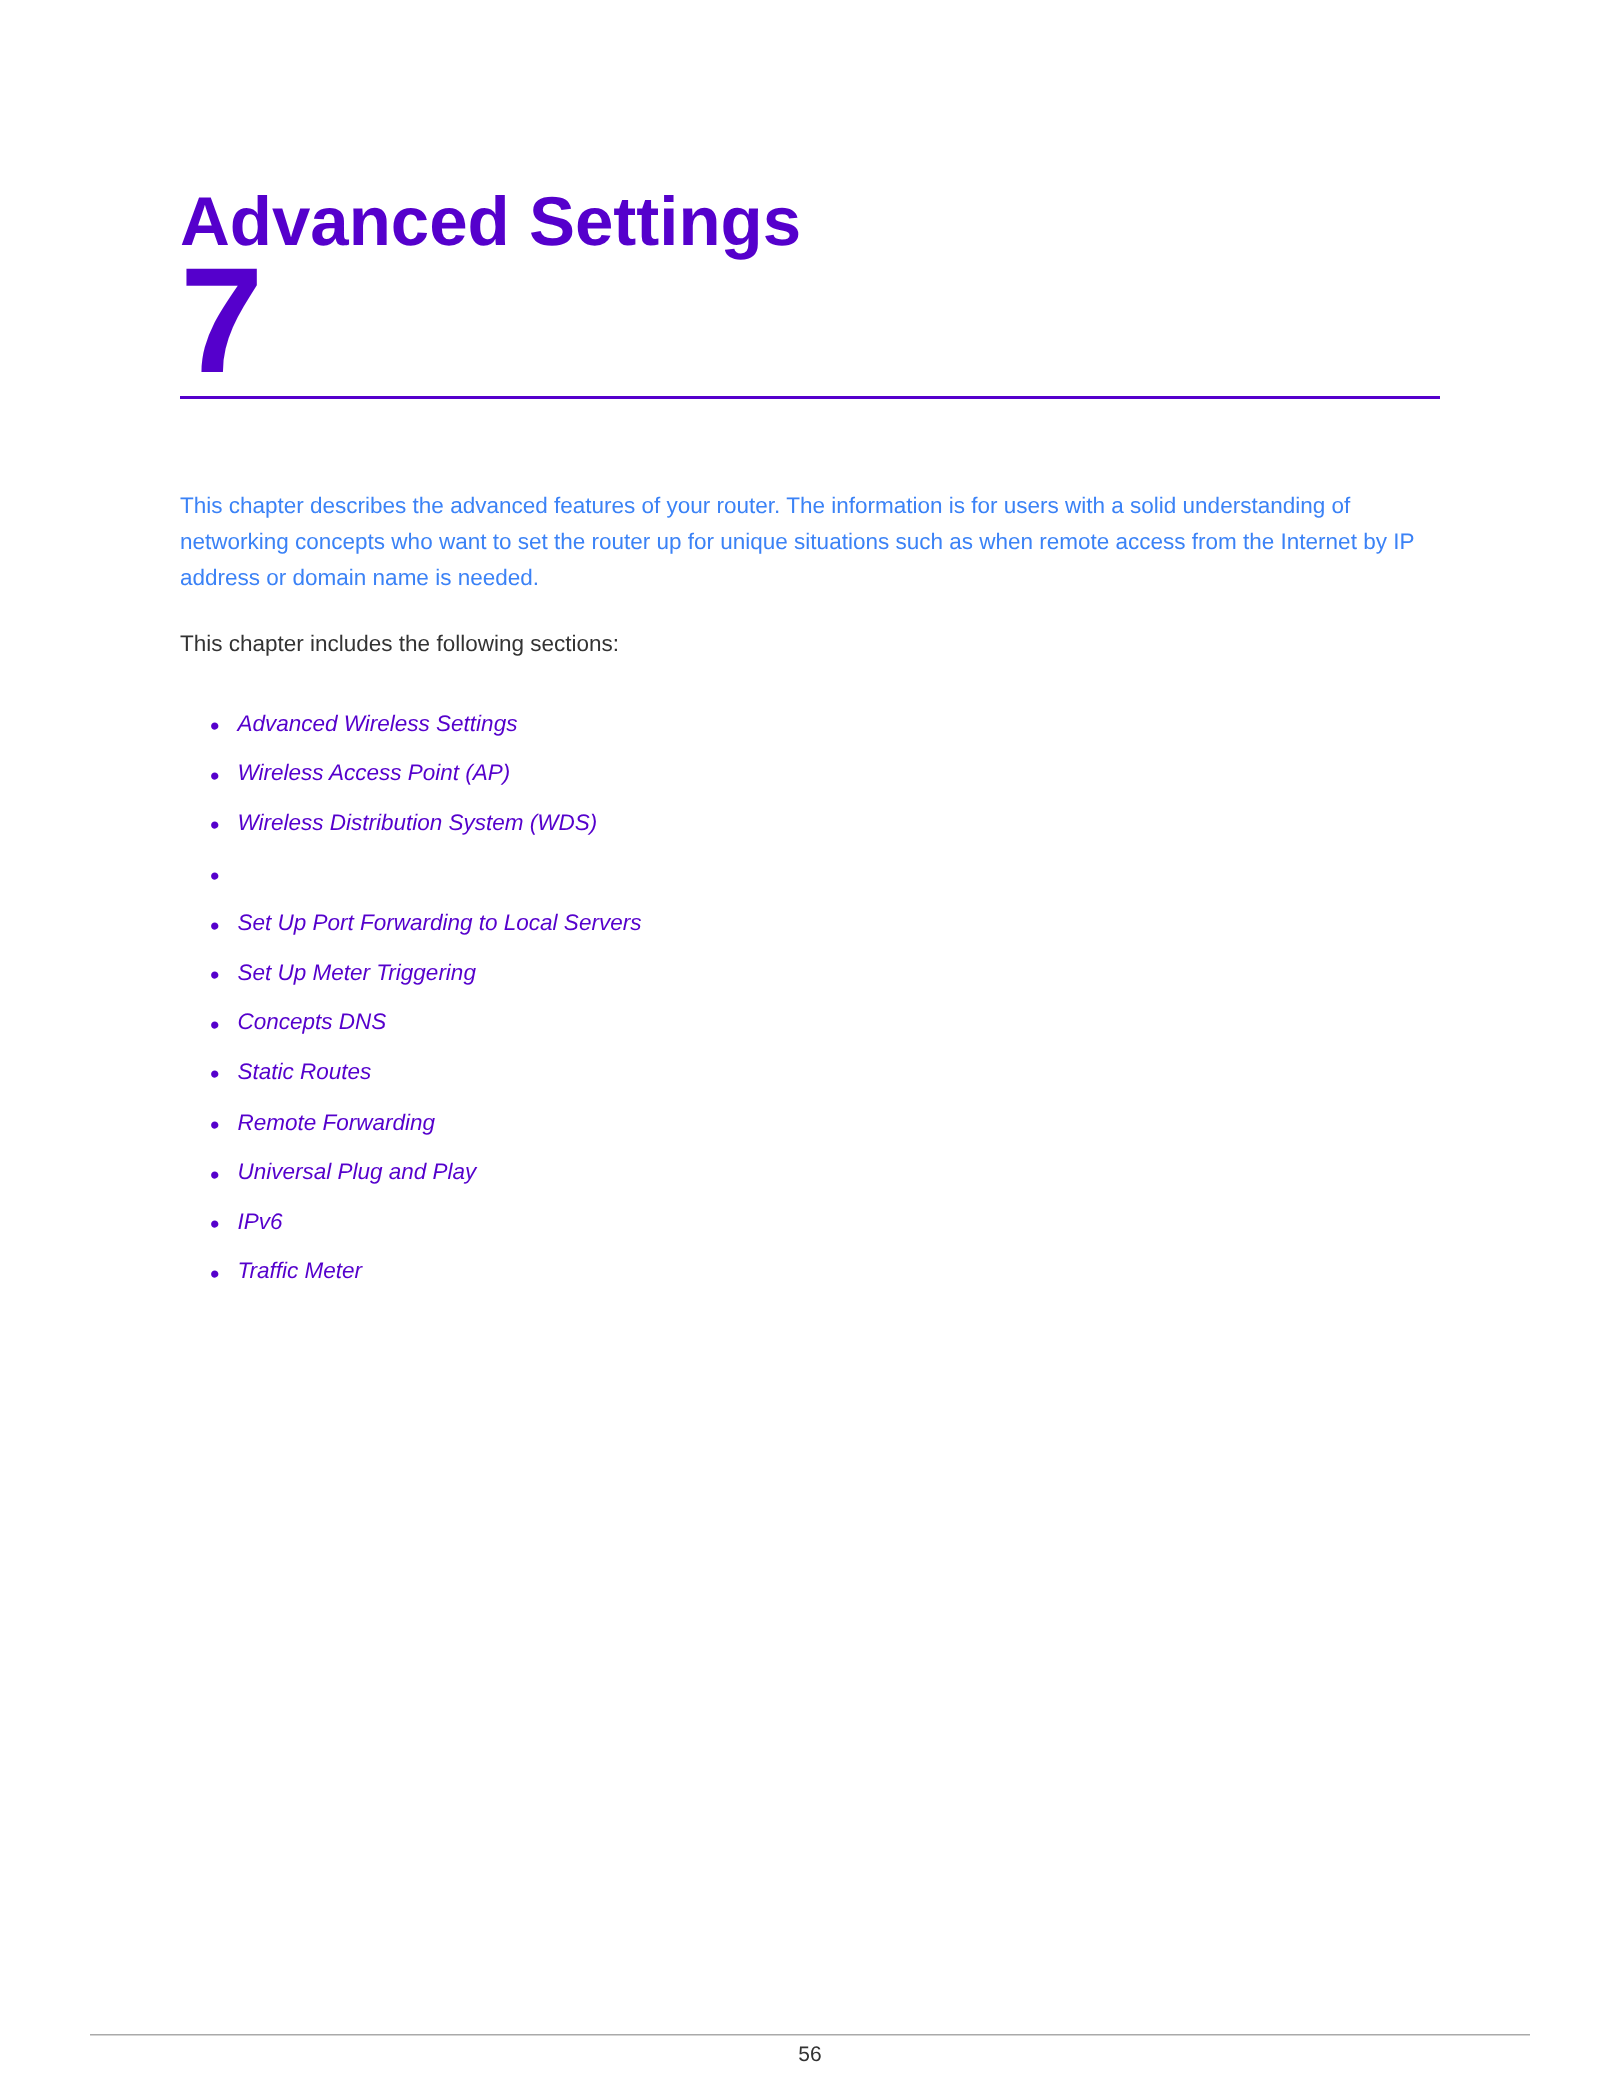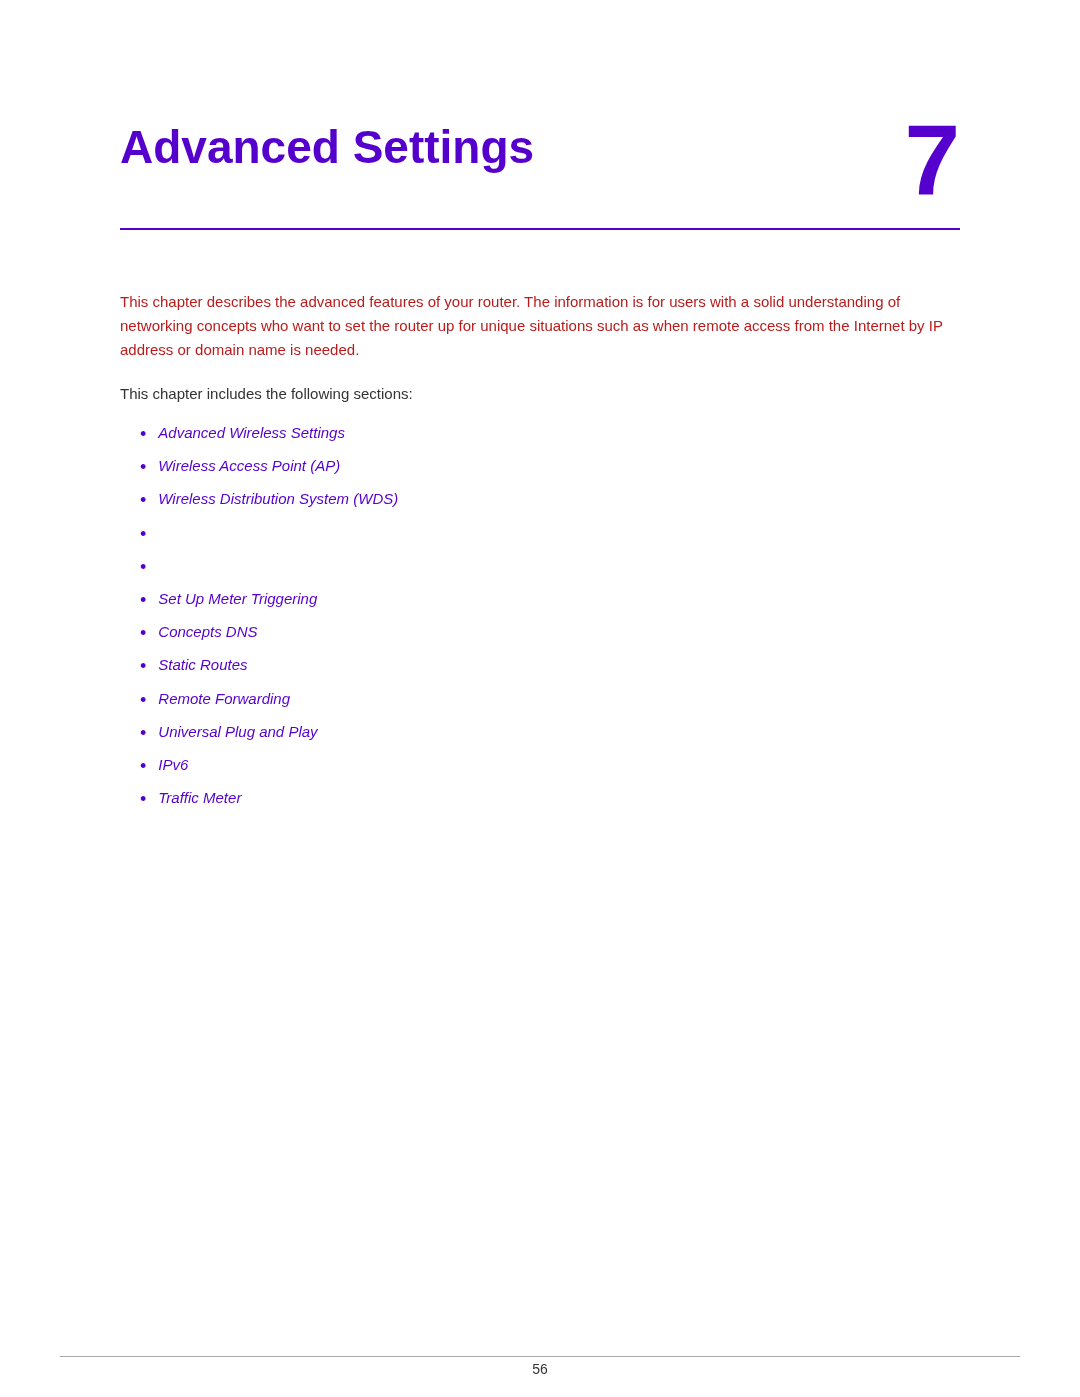--- a/index.html
+++ b/index.html
@@ -25,24 +25,25 @@
     }
 
     .header-section {
       padding: 120px 120px 0 120px;
       position: relative;
     }
 
     .title-row {
       display: flex;
       align-items: flex-start;
-      justify-content: space-between;
+      justify-content: flex-end;
       border-bottom: 2px solid #5500cc;
-      padding-bottom: 18px;
+      padding-bottom: 0;
       margin-bottom: 0;
+      flex-direction: column;
     }
 
     .chapter-title {
       font-size: 46px;
       font-weight: bold;
       color: #5500cc;
       font-family: Arial, Helvetica, sans-serif;
     }
 
     .chapter-number {
@@ -52,30 +53,30 @@
       line-height: 1;
       margin-top: -10px;
     }
 
     .content-section {
       padding: 60px 120px 0 120px;
     }
 
     .intro-text {
       font-size: 15px;
-      color: #b91c1c;
+      color: #3b82f6;
       line-height: 1.6;
       margin-bottom: 20px;
     }
 
     .includes-text {
       font-size: 15px;
       color: #333333;
       line-height: 1.6;
-      margin-bottom: 16px;
+      margin-bottom: 30px;
     }
 
     .toc-list {
       list-style: none;
       padding: 0;
       margin: 0 0 0 20px;
     }
 
     .toc-list li {
       display: flex;
@@ -147,20 +148,21 @@
         </li>
         <li>
           <span class="bullet">•</span>
           <a class="toc-link" href="#">Wireless Distribution System (WDS)</a>
         </li>
         <li>
           <span class="bullet">•</span>
         </li>
         <li>
           <span class="bullet">•</span>
+          <a class="toc-link" href="#">Set Up Port Forwarding to Local Servers</a>
         </li>
         <li>
           <span class="bullet">•</span>
           <a class="toc-link" href="#">Set Up Meter Triggering</a>
         </li>
         <li>
           <span class="bullet">•</span>
           <a class="toc-link" href="#">Concepts DNS</a>
         </li>
         <li>

